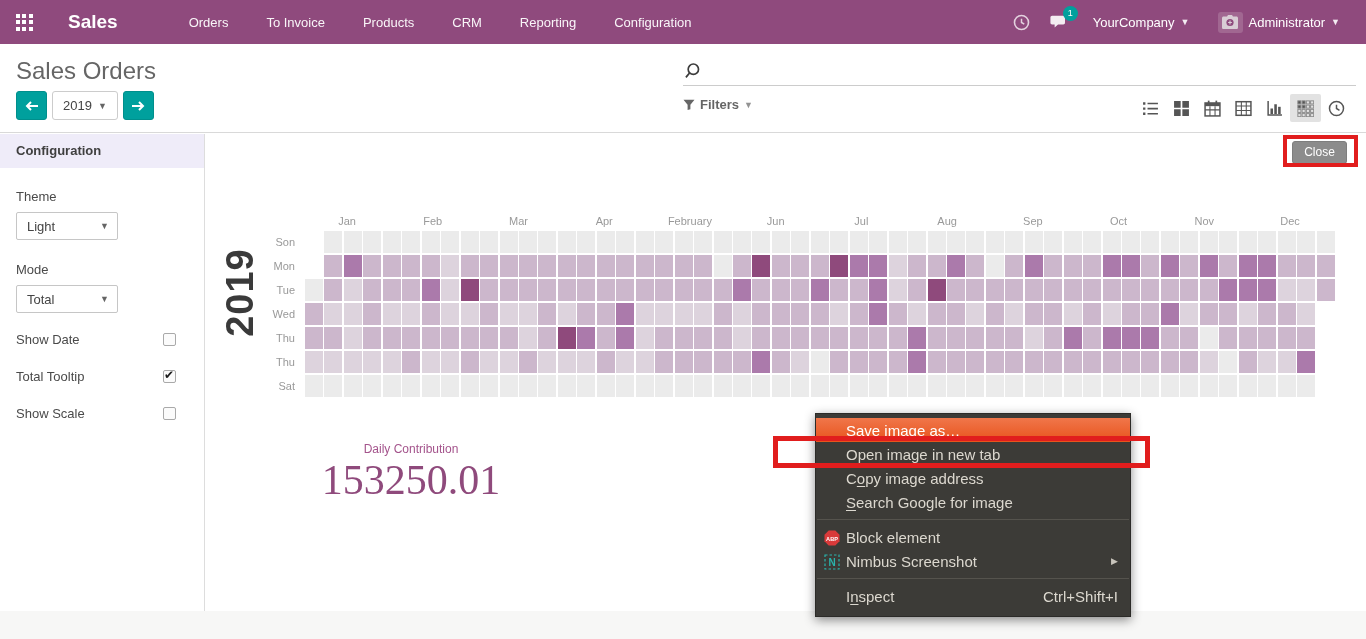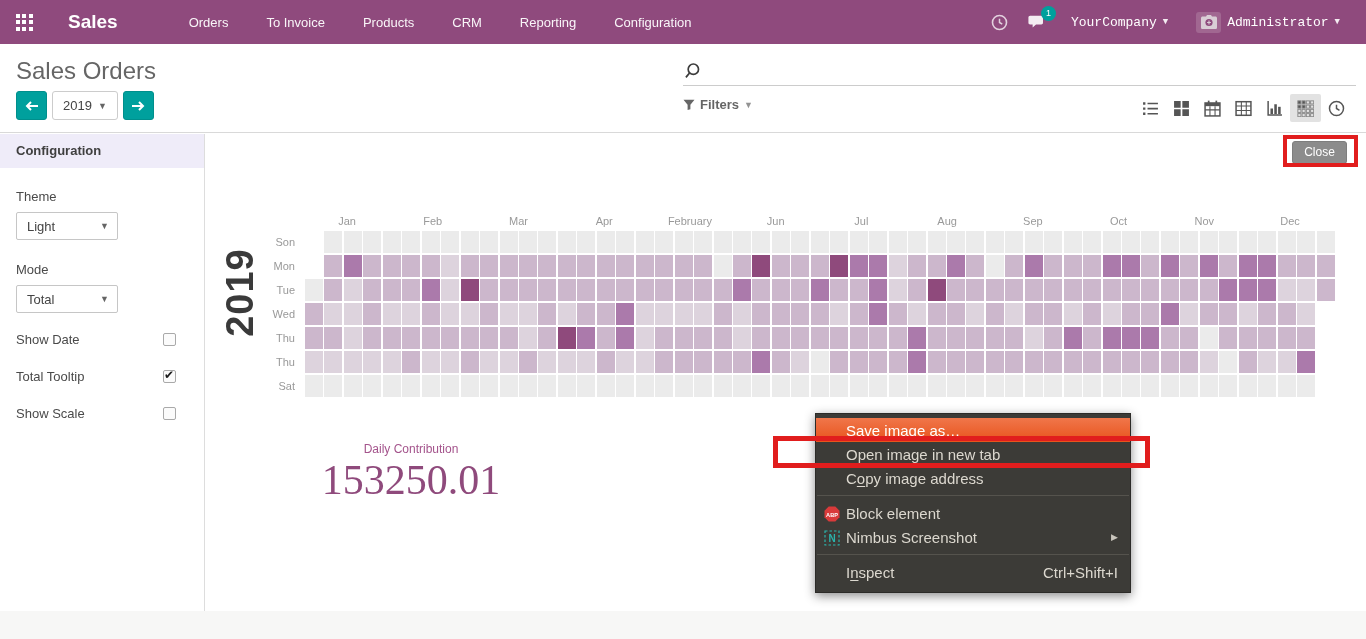--- a/index.html
+++ b/index.html
@@ -11,21 +11,21 @@
   .navbar { position:absolute; left:0; top:0; width:1366px; height:44px; background:#8f4a7d; display:flex; align-items:center; color:#fff; }
   .apps-btn { width:48px; height:44px; display:flex; align-items:center; justify-content:center; cursor:pointer; }
   .apps-grid { width:17px; height:17px; display:grid; grid-template-columns:repeat(3,4px); grid-template-rows:repeat(3,4px); gap:2.5px; }
   .apps-grid i { background:#fff; }
   .brand { font-size:19px; font-weight:bold; margin:0 14px 0 20px; }
   .nav-items { display:flex; align-items:center; gap:8px; margin-left:42px; }
   .nav-item { font-size:13px; padding:6px 15px; color:rgba(255,255,255,.95); cursor:pointer; }
   .nav-right { margin-left:auto; display:flex; align-items:center; gap:4px; padding-right:14px; }
   .nav-icon { width:34px; height:44px; display:flex; align-items:center; justify-content:center; position:relative; cursor:pointer; }
   .badge { position:absolute; top:6px; right:-1px; min-width:15px; height:15px; border-radius:8px; background:#00a09d; color:#fff; font-size:9px; line-height:15px; text-align:center; padding:0 3px; }
-  .nav-user { display:flex; align-items:center; gap:6px; font-size:13px; padding:0 12px; height:40px; cursor:pointer;font-family:Liberation Mono, monospace; }
+  .nav-user { display:flex; align-items:center; gap:6px; font-size:13px; padding:0 12px; height:40px; cursor:pointer; }
   .caret { font-size:9px; opacity:.9; }
   .avatar { width:25px; height:21px; border-radius:3px; background:rgba(255,255,255,.16); display:flex; align-items:center; justify-content:center; }
 
   
   .control-panel { position:absolute; left:0; top:44px; width:1366px; height:89px; background:#fff; border-bottom:1px solid #d9d9d9; }
   .page-title { position:absolute; left:16px; top:13px; font-size:24px; color:#666; }
   .year-row { position:absolute; left:16px; top:47px; display:flex; align-items:center; gap:5px; }
   .btn-teal { width:31px; height:29px; background:#00a09d; border:1px solid #008f8c; border-radius:3px; display:flex; align-items:center; justify-content:center; cursor:pointer; }
   .btn-year { height:29px; padding:0 10px; background:#fff; border:1px solid #ccc; border-radius:3px; font-size:13px; color:#444; display:flex; align-items:center; gap:6px; cursor:pointer; }
   .btn-year .caret { color:#555; }
@@ -676,20 +676,23 @@
   <div class="ctx-menu" id="ctx-menu">
       <div class="ctx-item highlight">
         <span>Sa<u>v</u>e image as…</span>
       </div>
       <div class="ctx-item">
         <span>Open image in new tab</span>
       </div>
       <div class="ctx-item">
         <span>C<u>o</u>py image address</span>
       </div>
+      <div class="ctx-item">
+        <span><u>S</u>earch Google for image</span>
+      </div>
       <div class="ctx-sep"></div>
       <div class="ctx-item">
         <span class="ctx-icon">
           <svg width="16" height="16" viewBox="0 0 16 16">
             <polygon points="4.7,0.5 11.3,0.5 15.5,4.7 15.5,11.3 11.3,15.5 4.7,15.5 0.5,11.3 0.5,4.7" fill="#d93a3a"></polygon>
             <text x="8" y="10.6" font-size="5.6" font-weight="bold" fill="#fff" text-anchor="middle" font-family="Liberation Sans, sans-serif">ABP</text>
           </svg>
         </span>
         <span>Block element</span>
       </div>

